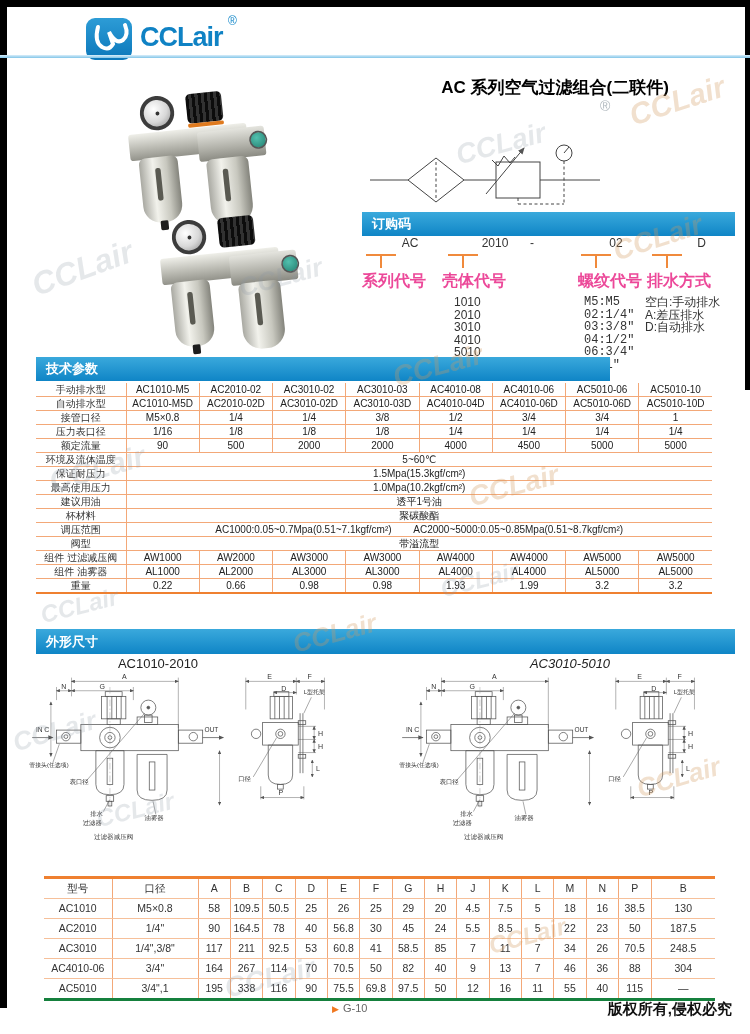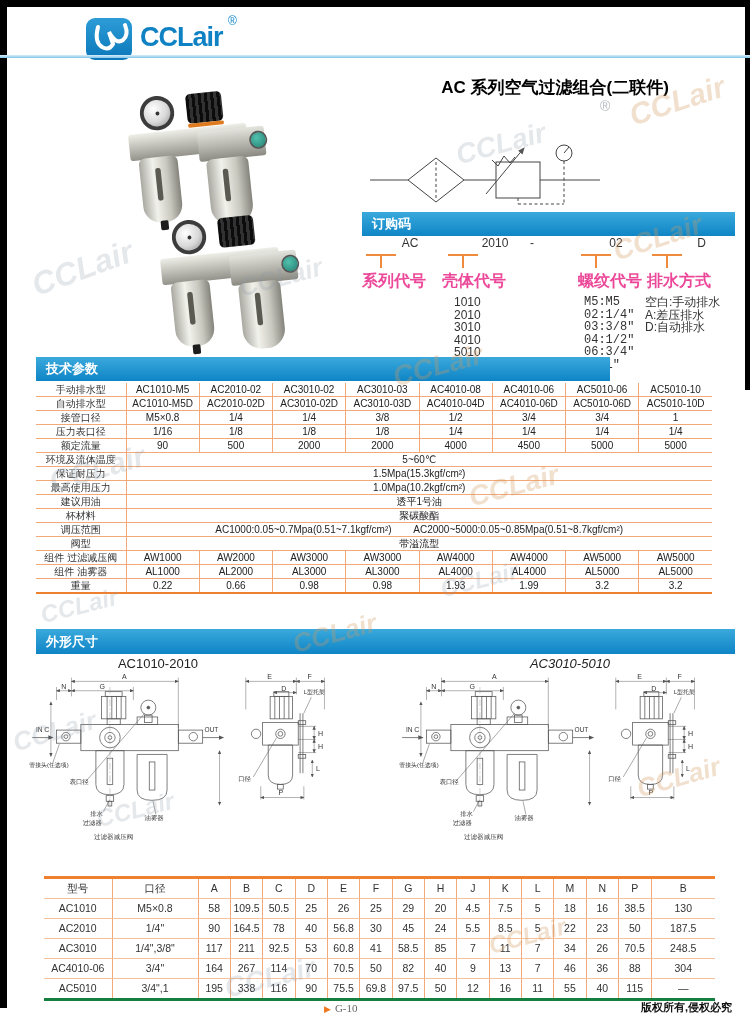--- a/index.html
+++ b/index.html
@@ -56,23 +56,23 @@
   .drawing-title{position:absolute;top:656px;width:200px;text-align:center;font-size:13px;color:#222;}
   .drawing{position:absolute;top:672px;}
   
   .dim-table{position:absolute;left:44px;top:852px;width:671px;border-collapse:collapse;table-layout:fixed;
     border-top:3px solid #ef8030;border-bottom:3px solid #15803d;margin-top:24px;}
   .dim-table td,.dim-table th{border-left:1px solid #f3a878;border-bottom:1px solid #f6c09a;font-size:10.5px;
     font-weight:normal;line-height:11px;padding:4px 1px;text-align:center;color:#333;overflow:hidden;white-space:nowrap;}
   .dim-table td:first-child,.dim-table th:first-child{border-left:none;}
   .dim-table tr:last-child td{border-bottom:none;}
   
-  .page-no{position:absolute;left:324px;top:1002px;width:100px;font-size:11px;color:#666;font-family:Liberation Serif, serif;}
+  .page-no{position:absolute;left:332px;top:1002px;width:100px;font-size:11px;color:#666;}
   .page-no .tri{color:#f07820;font-size:9px;margin-right:4px;}
-  .copyright{position:absolute;right:18px;top:1000px;font-size:11px;font-weight:bold;color:#111;}
+  .copyright{position:absolute;right:18px;top:1000px;font-size:15px;font-weight:bold;color:#111;}
   
   .wm{position:absolute;font-weight:bold;font-style:italic;pointer-events:none;white-space:nowrap;}
   .wm.g{color:#8d98a5;opacity:.22;}
   .wm.t{color:#d29a5f;opacity:.30;}
   .regmark{position:absolute;color:#b0b8be;}
   svg text{font-family:"Liberation Sans",sans-serif;}
 </style>
 </head>
 <body>
 

